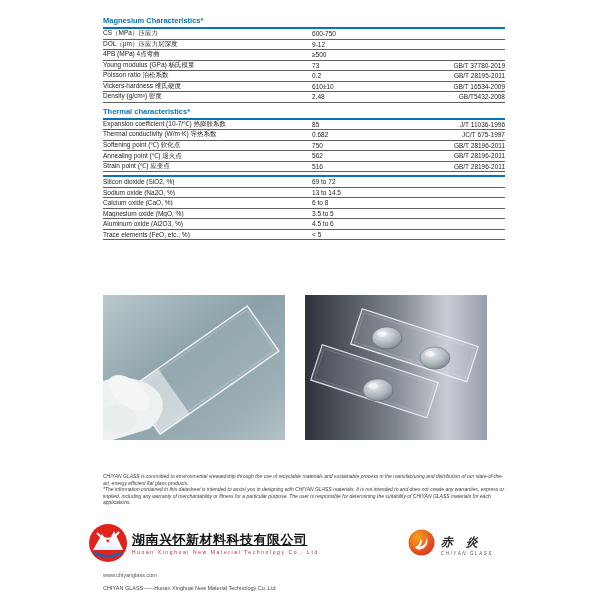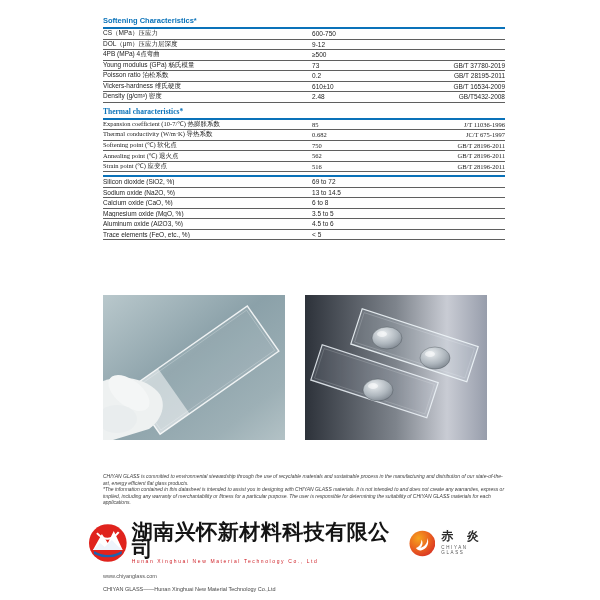--- a/index.html
+++ b/index.html
@@ -20,39 +20,39 @@
 
   .photos { display:flex; gap:20px; margin-top:55px; }
   .photos figure { width:182px; height:145px; overflow:hidden; }
   .photos svg { display:block; }
 
   .disclaimer { margin-top:33px; width:402px; font-size:5px; line-height:6.6px; font-style:italic; color:#3b3b3b; }
 
   .brand-row { display:flex; align-items:center; justify-content:space-between; margin-top:17px; margin-left:-15px; width:417px; }
   .left-brand { display:flex; align-items:center; gap:4px; }
   .left-brand .names { display:flex; flex-direction:column; }
-  .company-cn { font-size:21px; font-weight:bold; color:#141414; letter-spacing:0.5px; line-height:17px; }
+  .company-cn { font-size:13px; font-weight:bold; color:#141414; letter-spacing:0.5px; line-height:17px;text-decoration:underline; }
   .company-en { font-size:5px; color:#cf2027; letter-spacing:1.6px; margin-top:1px; }
-  .right-brand { display:flex; align-items:flex-start; gap:6px; margin-right:12px; }
+  .right-brand { display:flex; align-items:flex-end; gap:6px; margin-right:12px;font-style:italic; }
   .right-brand .names { display:flex; flex-direction:column; align-items:flex-start; }
   .brand-cn { font-size:12px; font-weight:bold; color:#2b2b2b; letter-spacing:5px; line-height:13px; }
   .brand-en { font-size:4.5px; color:#555; letter-spacing:1.6px; margin-top:2px; }
 
   .links { margin-top:9px; }
   .website { font-size:5.5px; color:#555; }
   .company-line { font-size:5.5px; color:#474747; margin-top:7px; }
 </style>
 </head>
 <body>
 
 <div class="page">
   <div class="content">
 
     <section class="sec">
-      <div class="sec-title">Softening Characteristics*</div>
+      <div class="sec-title">Magnesium Characteristics*</div>
       <div class="tbl">
           <div class="row">
             <span class="cell label">CS（MPa）压应力</span>
             <span class="cell value">600-750</span>
             <span class="cell standard"></span>
           </div>
           <div class="row">
             <span class="cell label">DOL（μm）压应力层深度</span>
             <span class="cell value">9-12</span>
             <span class="cell standard"></span>
@@ -78,21 +78,21 @@
             <span class="cell standard">GB/T 16534-2009</span>
           </div>
           <div class="row">
             <span class="cell label">Density (g/cm³)  密度</span>
             <span class="cell value">2.48</span>
             <span class="cell standard">GB/T5432-2008</span>
           </div>
         </div>
     </section>
 
-    <section class="sec" style="margin-top:4px;font-family:Liberation Serif, serif;">
+    <section class="sec" style="margin-top:4px;">
       <div class="sec-title">Thermal characteristics*</div>
       <div class="tbl">
           <div class="row">
             <span class="cell label">Expansion coefficient (10-7/℃)   热膨胀系数</span>
             <span class="cell value">85</span>
             <span class="cell standard">J/T 11036-1996</span>
           </div>
           <div class="row">
             <span class="cell label">Thermal conductivity (W/m·K)  导热系数</span>
             <span class="cell value">0.682</span>

